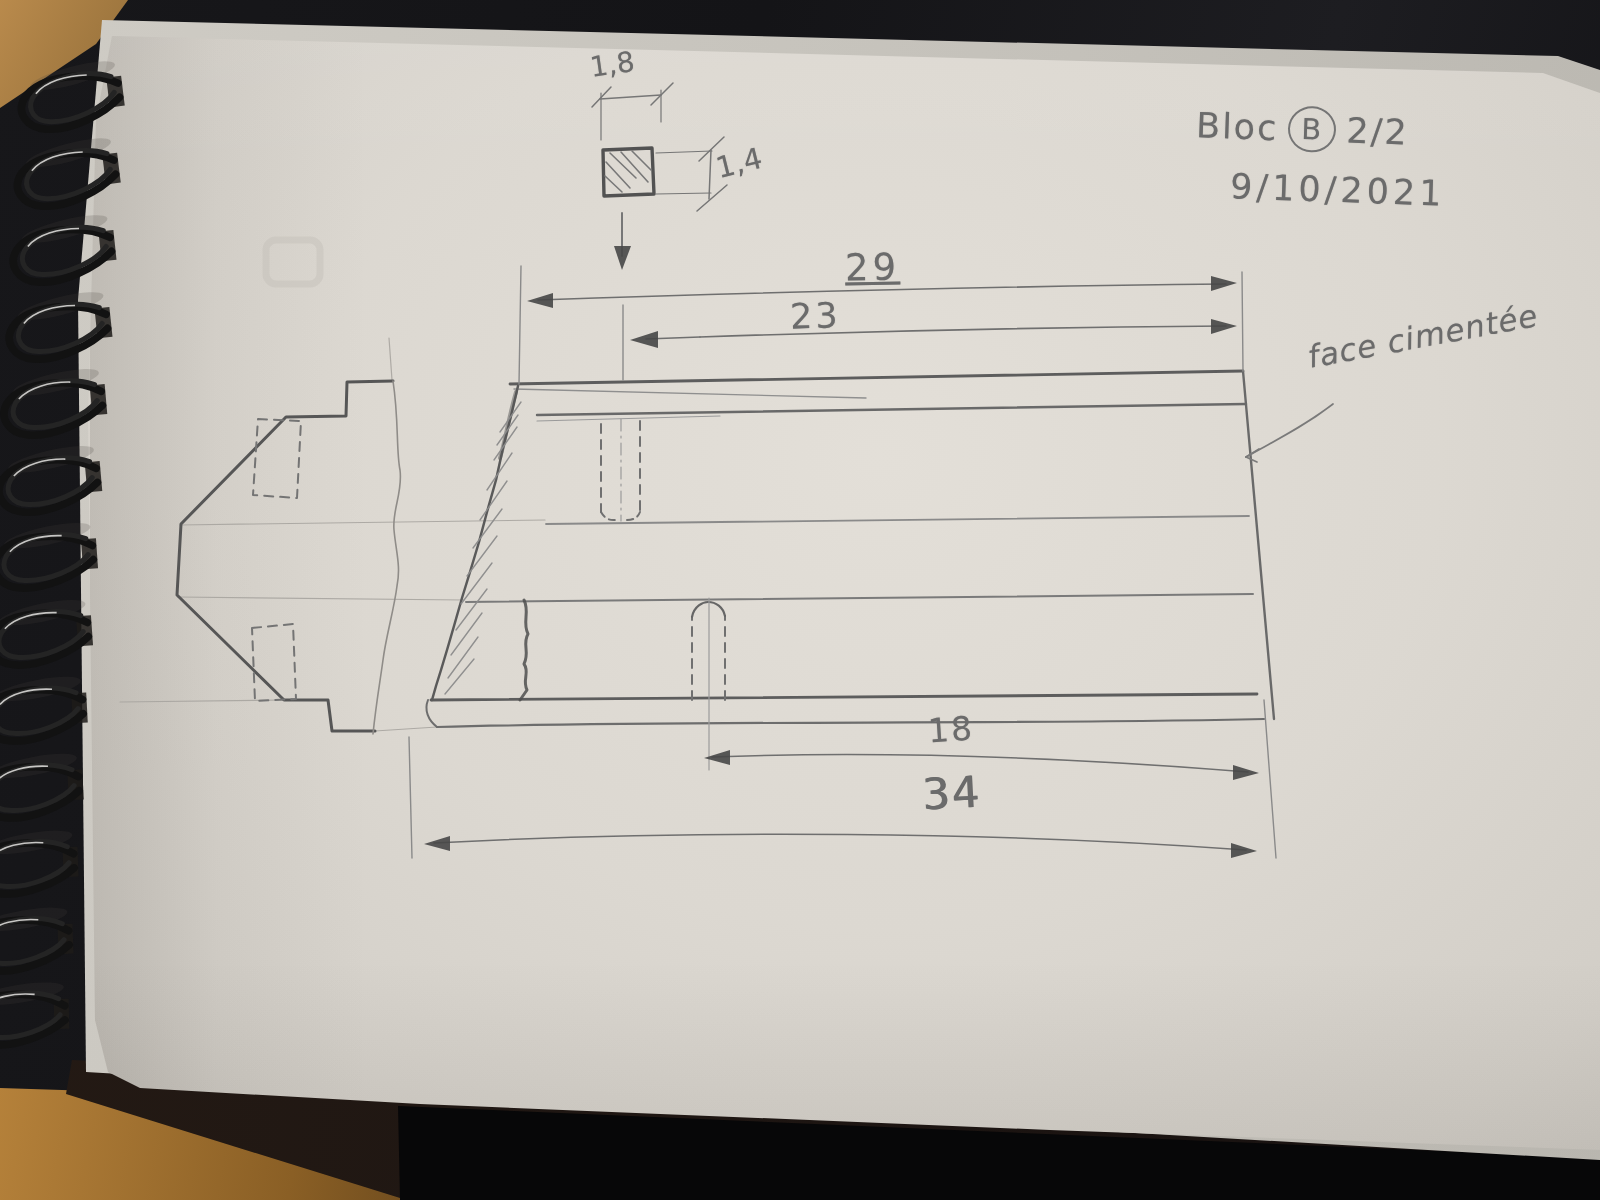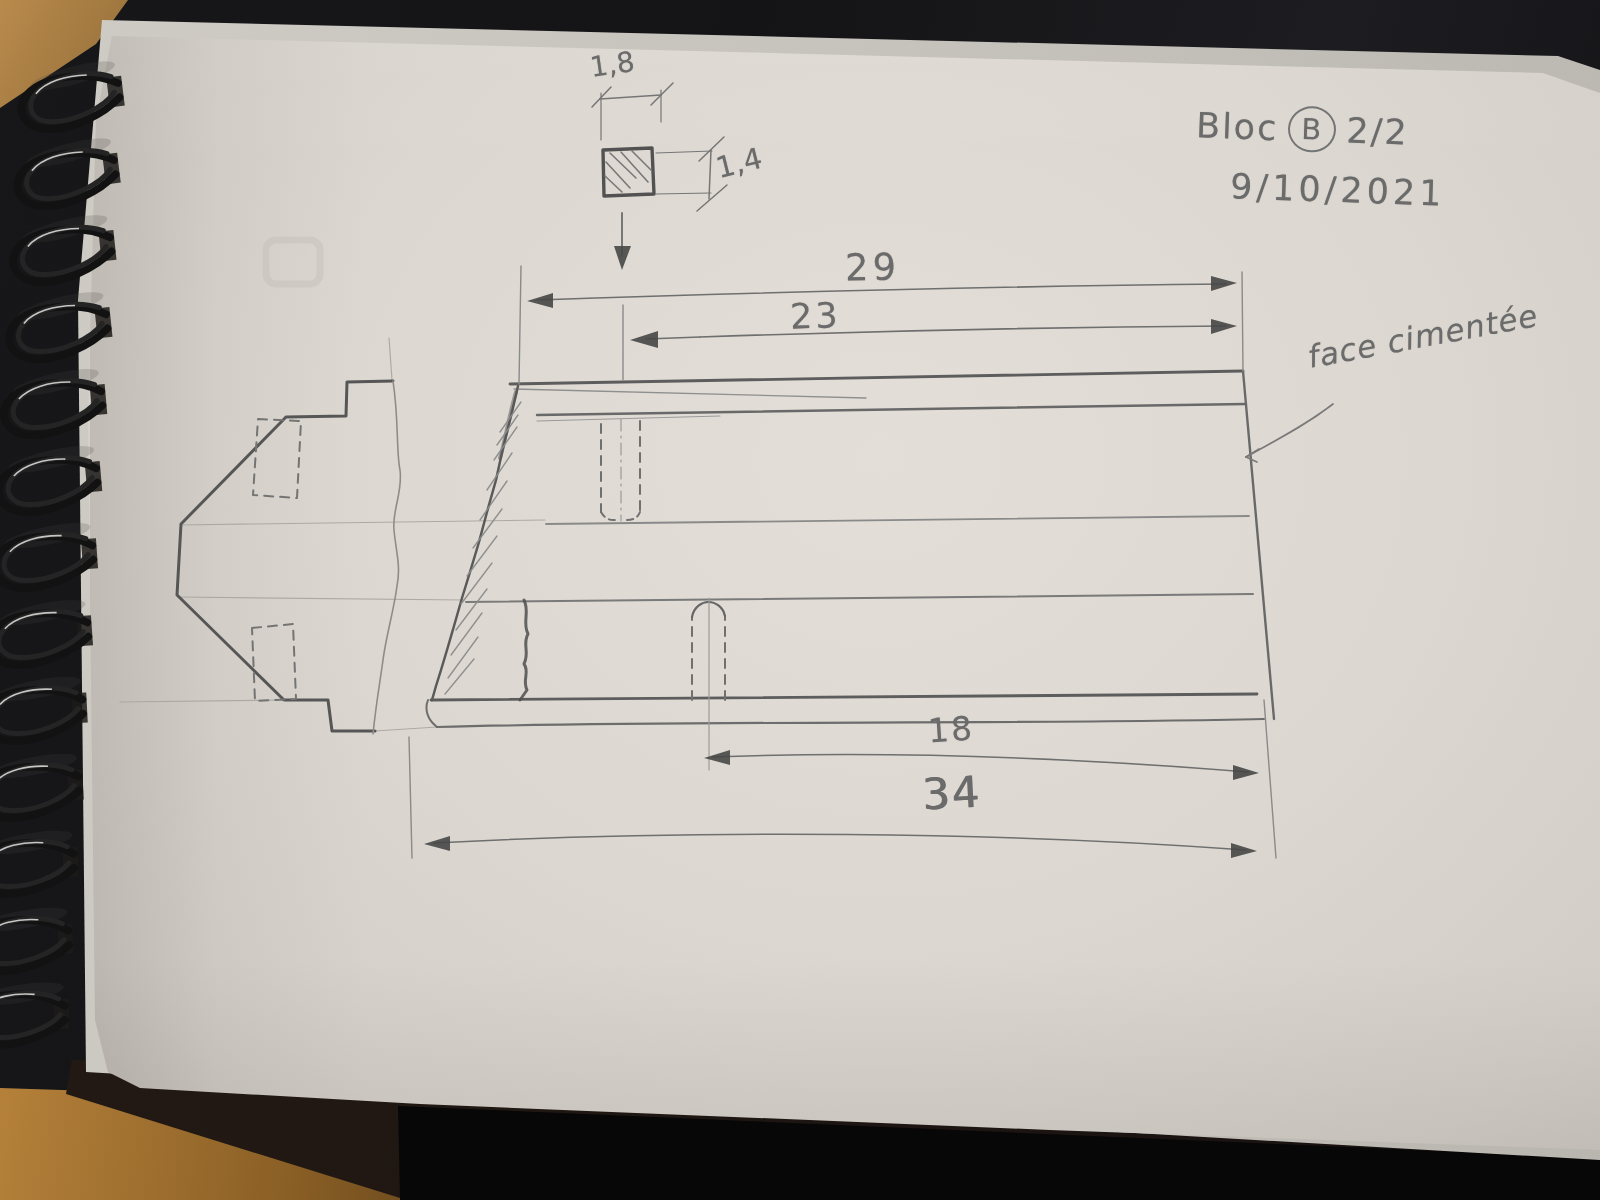--- a/index.html
+++ b/index.html
@@ -27,21 +27,21 @@
            clip-path:polygon(112px 36px,1543px 73px,1600px 93px,1600px 1150px,1050px 1130px,420px 1104px,140px 1088px,108px 1072px,95px 1020px,88px 420px,96px 120px);
            background:radial-gradient(ellipse at 55% 38%,#e3dfd8 0%,#dcd8d1 45%,#d2cec7 78%,#c7c3bc 100%);
            filter:drop-shadow(0 3px 7px rgba(0,0,0,.55));}
   .page::before{content:"";position:absolute;left:90px;top:30px;width:280px;height:1070px;
            background:linear-gradient(90deg,rgba(90,85,78,.18),rgba(90,85,78,.05) 45%,transparent);}
   .page::after{content:"";position:absolute;left:0;top:0;width:1600px;height:1200px;
            background:linear-gradient(180deg,rgba(255,255,255,.05),transparent 15%,transparent 80%,rgba(60,55,50,.10));}
   
   .hw{position:absolute;color:#6b6b6b;text-shadow:0 0 1px rgba(96,96,96,.45);
       font-family:"DejaVu Sans",sans-serif;white-space:nowrap;}
-  .lbl-29{left:845px;top:246px;font-size:37px;transform:rotate(-1deg);letter-spacing:4px;}
+  .lbl-29{left:845px;top:246px;font-size:37px;transform:rotate(-1deg);letter-spacing:4px;text-decoration:underline;}
   .lbl-23{left:790px;top:296px;font-size:35px;transform:rotate(-2deg);letter-spacing:3px;}
   .lbl-18{left:928px;top:710px;font-size:33px;transform:rotate(-4deg);letter-spacing:2px;}
   .lbl-34{left:922px;top:768px;font-size:43px;transform:rotate(-3deg);letter-spacing:2px;
           text-shadow:1.2px 0 0 #6b6b6b;}
   .lbl-sq-w{left:590px;top:48px;font-size:28px;transform:rotate(-8deg);}
   .lbl-sq-h{left:716px;top:146px;font-size:29px;transform:rotate(-14deg);}
   .titleblock{left:1196px;top:106px;font-size:35px;transform:rotate(2deg);letter-spacing:2px;
           display:flex;align-items:center;gap:10px;}
   .circle-b{display:inline-flex;align-items:center;justify-content:center;
           width:44px;height:42px;border:2.5px solid #757575;border-radius:50%;

